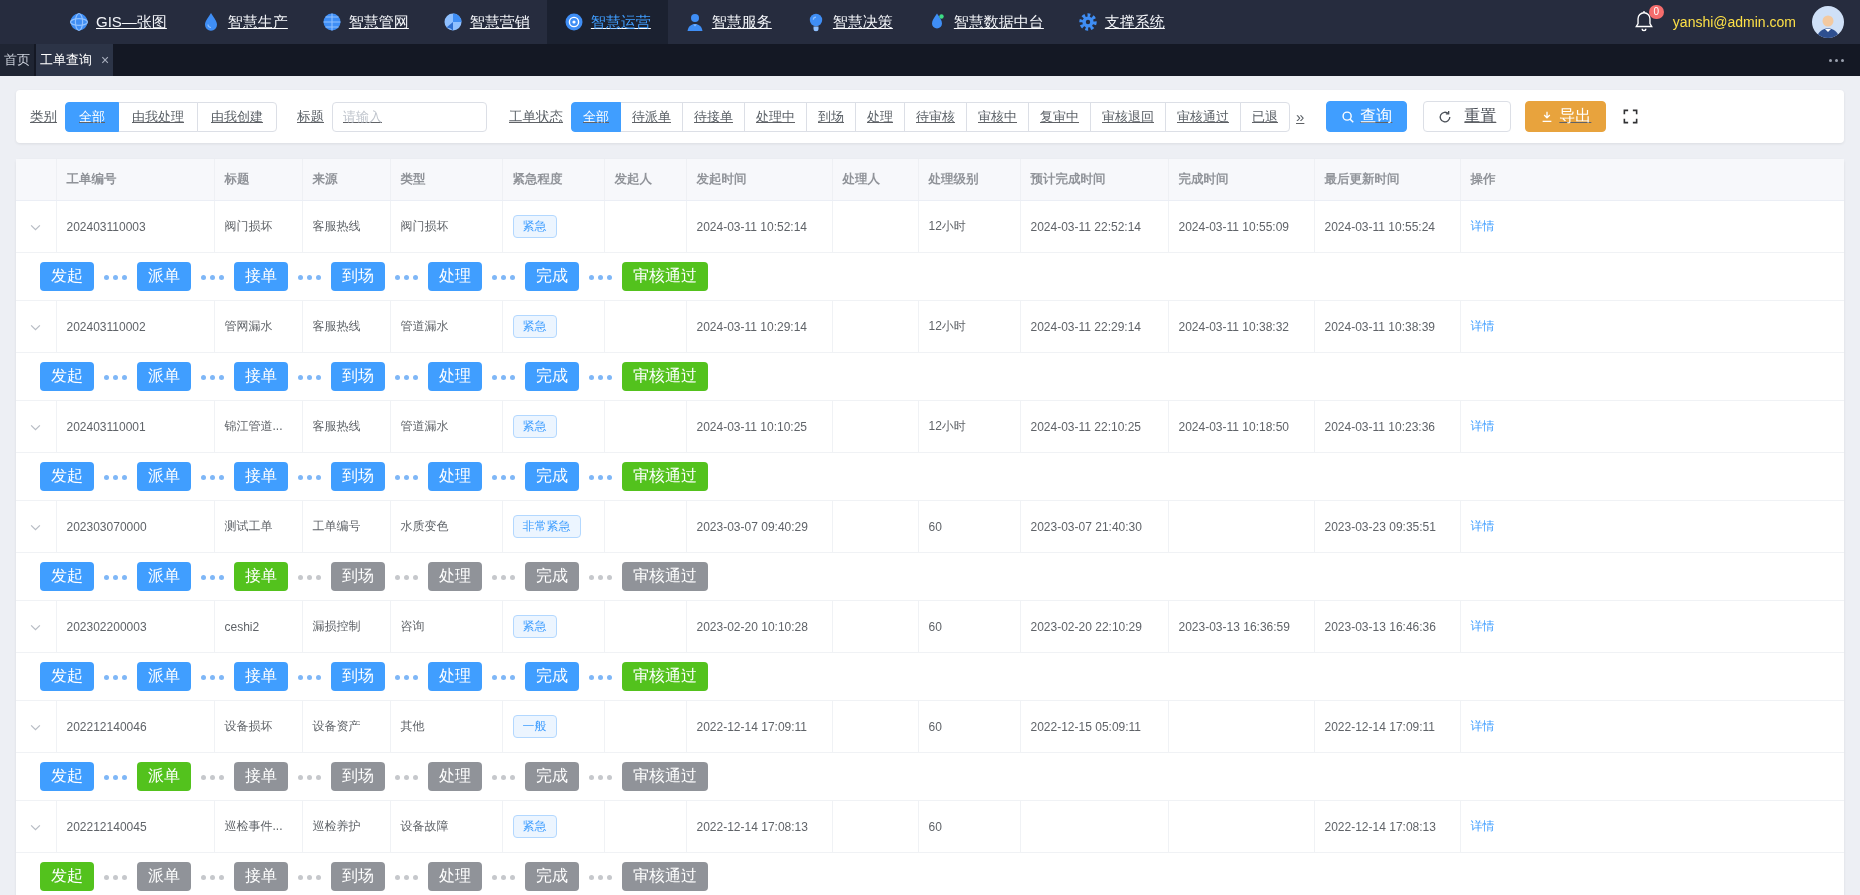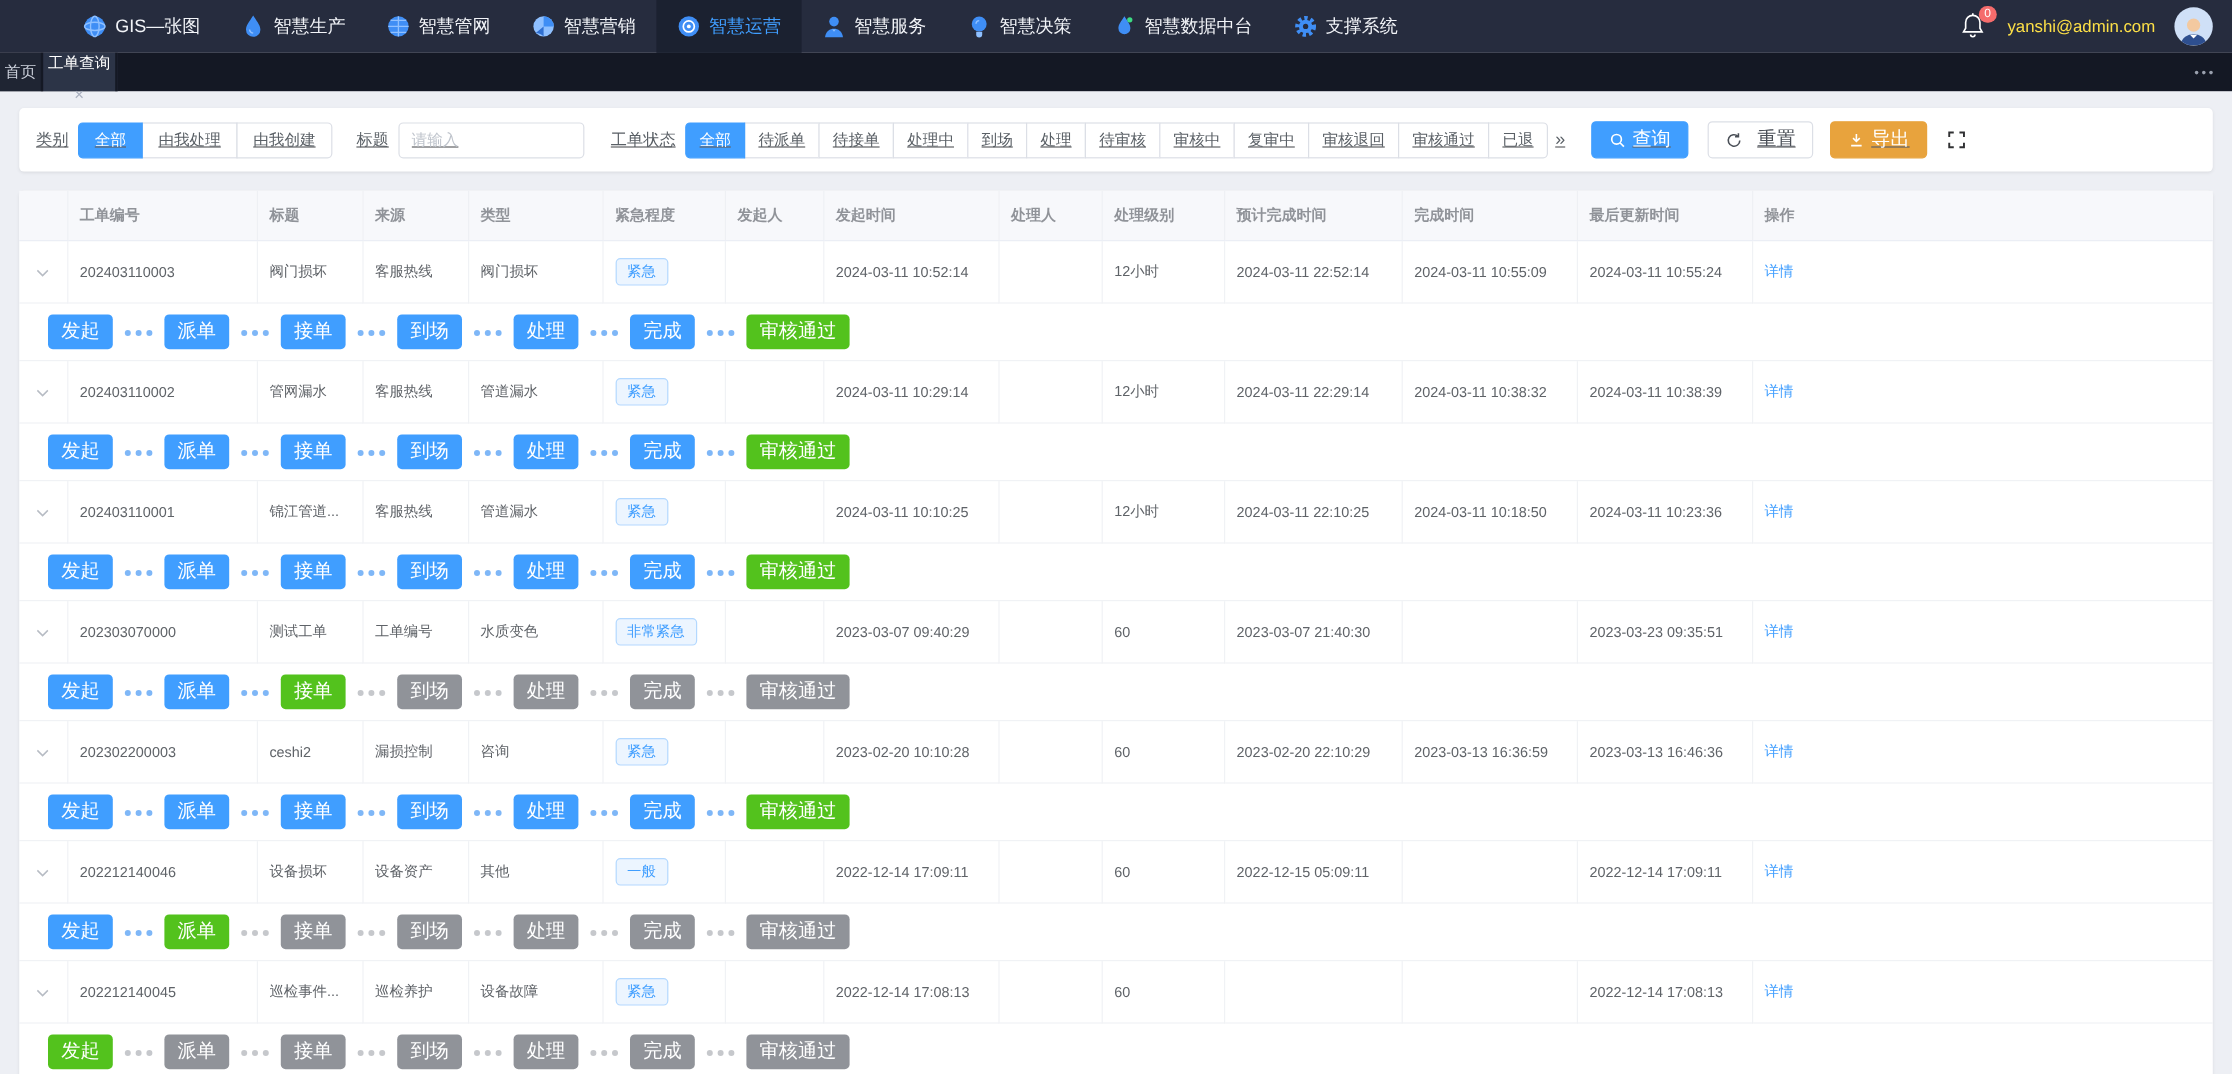--- a/index.html
+++ b/index.html
@@ -5,34 +5,34 @@
   * { box-sizing: border-box; margin: 0; padding: 0; }
   html,body { width:1860px; height:895px; overflow:hidden; }
   body {
     font-family: "Liberation Sans","DejaVu Sans",sans-serif;
     background:#edeff4; color:#606266; font-size:13px;
   }
   
   .topbar { height:44px; background:#262c3e; display:flex; align-items:stretch; padding:0 16px; color:#fff; }
   .brand { display:flex; align-items:center; gap:9px; min-width:245px; }
   .brand-title { color:#4da3ff; font-size:17px; font-weight:bold; letter-spacing:.5px; }
-  .mainnav { display:flex; align-items:stretch; margin-left:36px; }
+  .mainnav { display:flex; align-items:stretch; margin-left:36px;text-decoration:underline; }
   .nav-item { display:flex; align-items:center; gap:7px; padding:0 17px; font-size:15px; color:#f2f4f8; cursor:pointer; white-space:nowrap; }
   .nav-item.active { background:#1b2130; color:#409eff; }
   .nav-icon { display:inline-flex; width:20px; height:20px; }
   .nav-icon svg { width:20px; height:20px; }
   .top-right { margin-left:auto; display:flex; align-items:center; gap:16px; }
   .bell-wrap { position:relative; width:24px; height:26px; cursor:pointer; }
   .bell-badge { position:absolute; top:-4px; right:-7px; background:#f56c6c; color:#fff; font-size:10px; line-height:14px; min-width:15px; text-align:center; border-radius:8px; padding:0 3px; }
   .user-email { font-size:14px; color:#fde047; }
   .avatar { width:32px; height:32px; border-radius:50%; background:#cfe0f7; overflow:hidden; display:flex; align-items:flex-end; justify-content:center; cursor:pointer; }
   
   .tabbar { height:32px; background:#141824; display:flex; align-items:stretch; }
   .tab { display:flex; align-items:center; gap:9px; padding:0 4px; font-size:13px; color:#cdd2dd; background:#1f2533; border-right:2px solid #141824; cursor:pointer; }
-  .tab.active { background:#2c3447; color:#fff;flex-direction:column; }
+  .tab.active { background:#2c3447; color:#fff; }
   .tab-close { color:#aab0bf; font-size:14px; line-height:1; }
   .tab-more { margin-left:auto; display:flex; align-items:center; gap:3px; padding:0 16px; cursor:pointer; }
   .tab-more i { width:3px; height:3px; border-radius:50%; background:#9aa0ae; display:block; }
   
   .card { background:#fff; border-radius:4px; box-shadow:0 1px 3px rgba(0,0,0,.08); }
   .filter-card { margin:14px 16px 0; padding:11px 14px; display:flex; align-items:center; white-space:nowrap;text-decoration:underline; }
   .flt-label { color:#5a6066; margin:0 8px 0 12px; font-size:13.5px; }
   .seg-group { display:flex; }
   .seg { height:30px; line-height:28px; padding:0 13px; background:#fff; border:1px solid #dcdfe6; color:#5a6066; font-size:13px; margin-left:-1px; cursor:pointer; position:relative; }
   .seg:first-child { border-radius:4px 0 0 4px; margin-left:0; }

